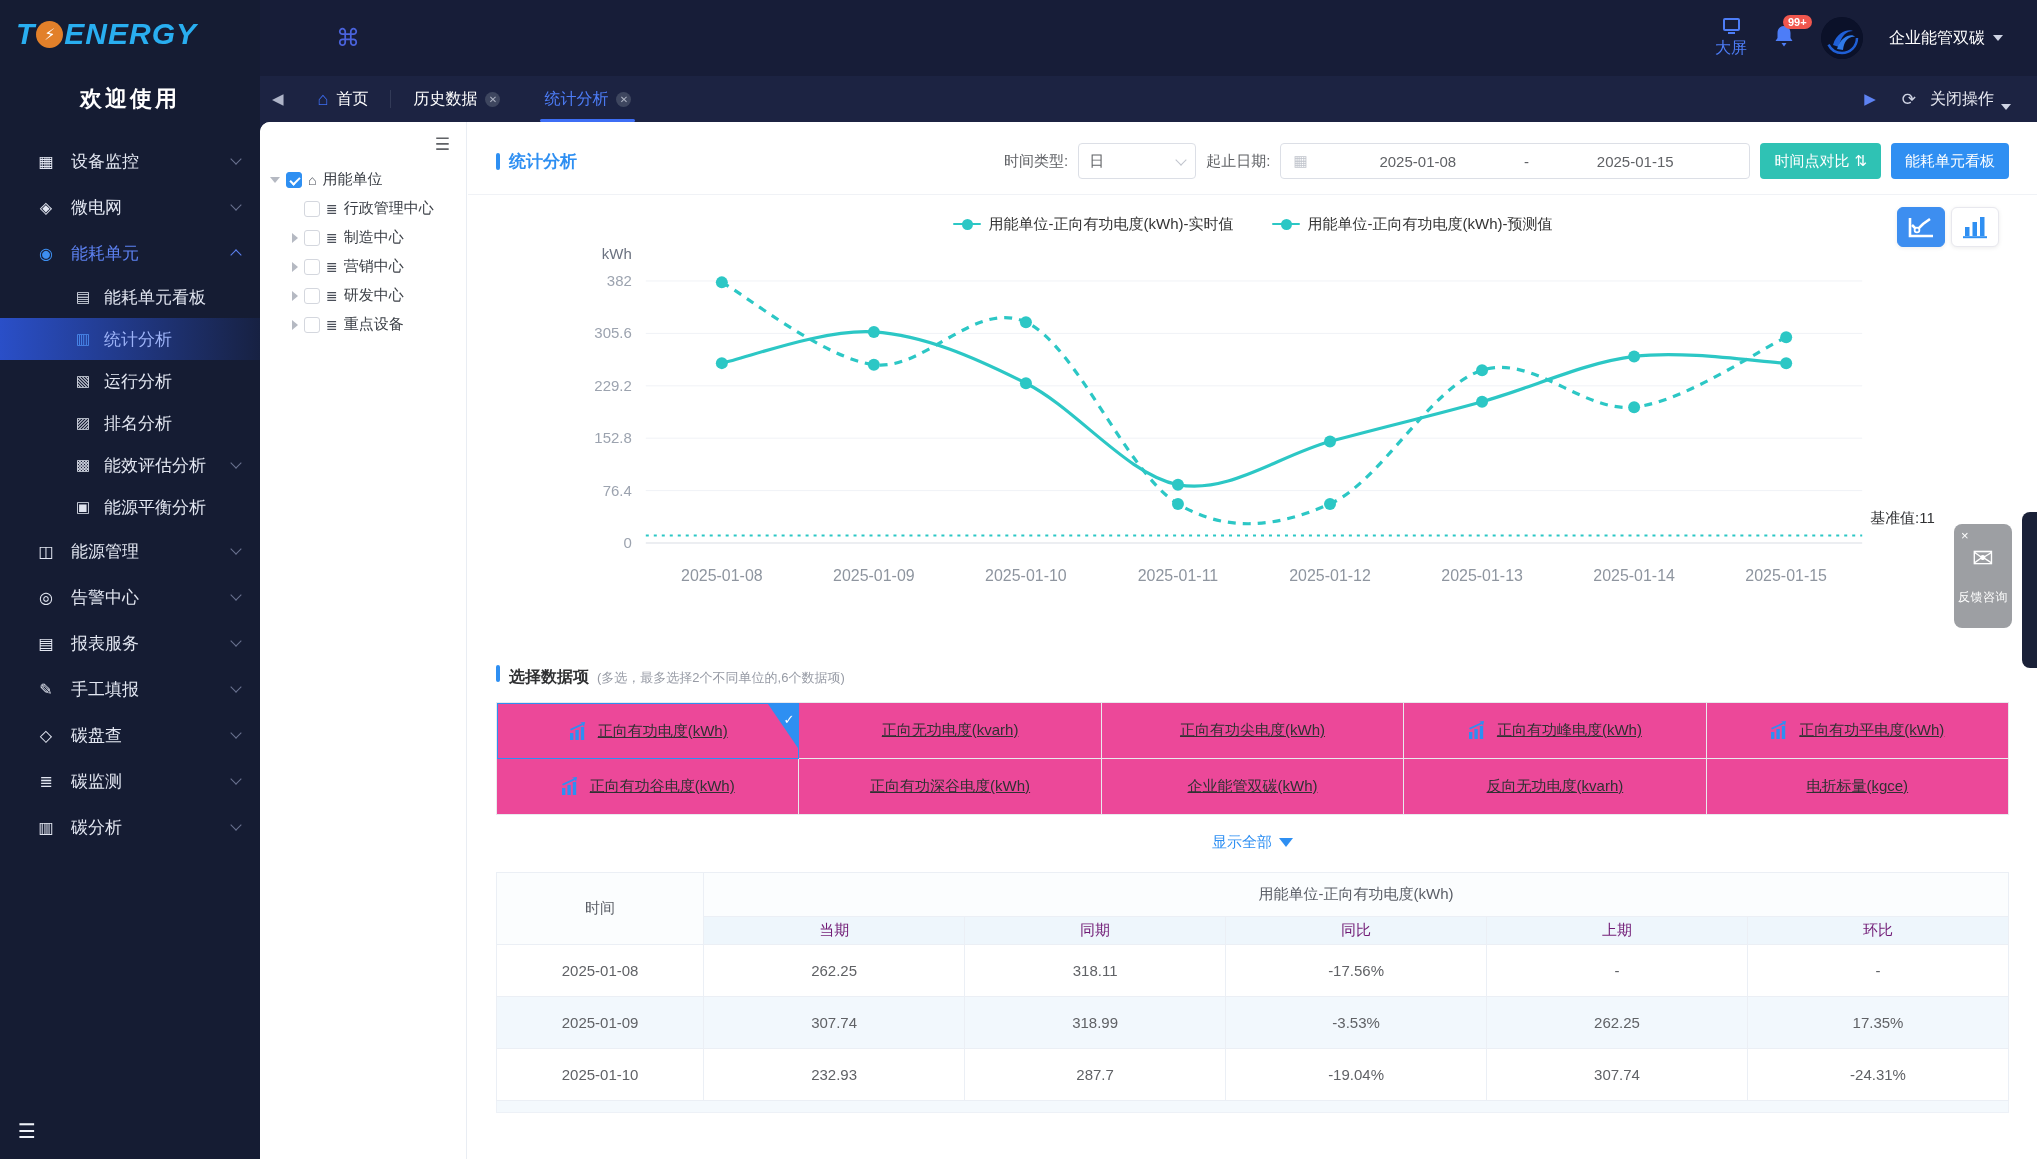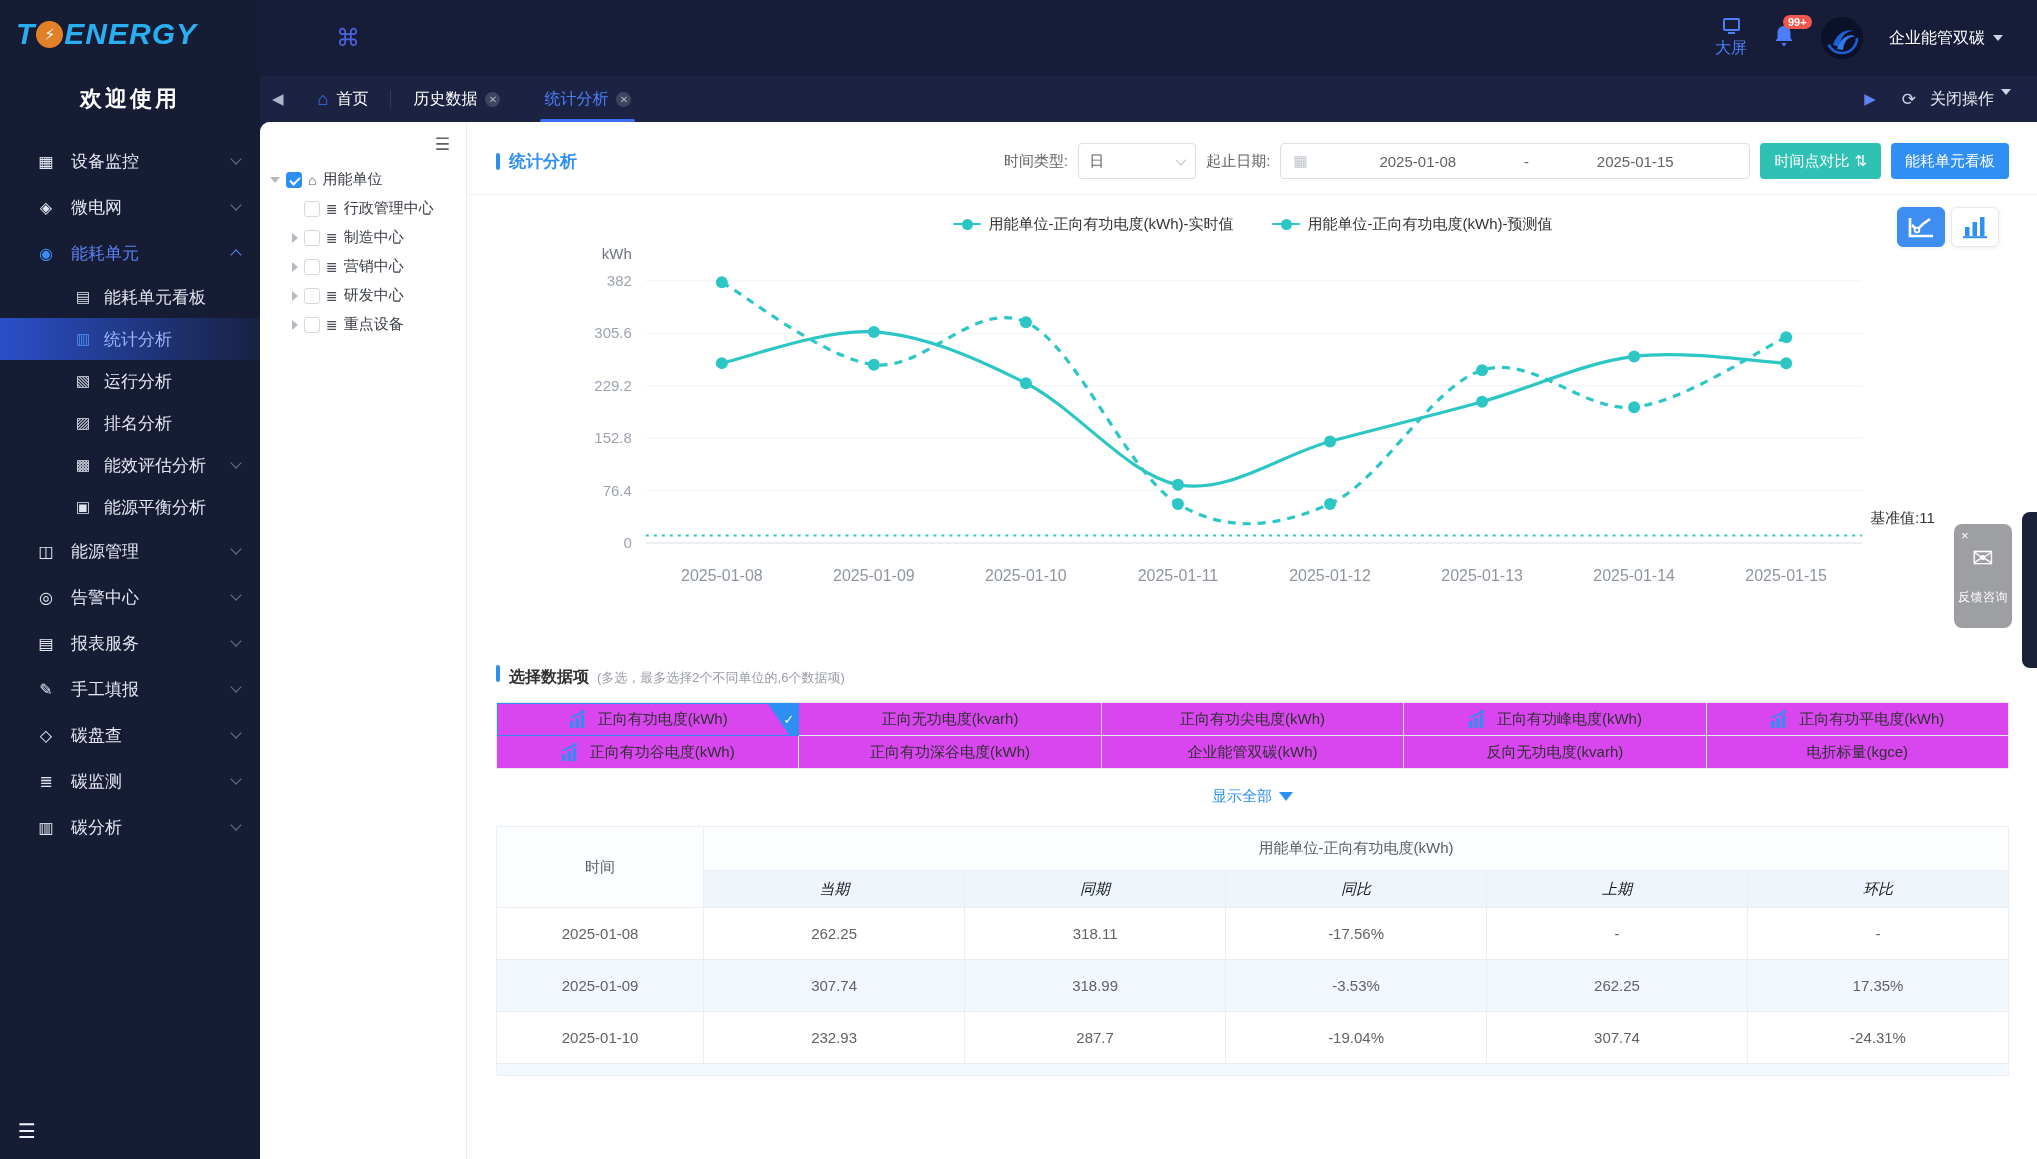--- a/index.html
+++ b/index.html
@@ -61,21 +61,21 @@
          padding:0 22px; font-size:16px; color:#ffffff; cursor:pointer; }
   .tab .home-ic { color:#3d6ef5; font-size:18px; font-weight:bold; }
   .tab.active { color:#4d7df7; }
   .tab.active::after { content:""; position:absolute; left:18px; right:18px; bottom:0;
                        height:3px; background:#3d6ef5; border-radius:2px; }
   .tab-x { width:15px; height:15px; border-radius:50%; background:#3e465f; color:#aeb4c4;
            font-size:10px; display:flex; align-items:center; justify-content:center; cursor:pointer; }
   .tab-sep { width:1px; height:18px; background:#323a57; }
   .tab-right { margin-left:auto; display:flex; align-items:center; gap:14px; padding-right:26px; }
   .refresh-ic { color:#cfd4e4; font-size:17px; cursor:pointer; }
-  .close-ops { display:flex; align-items:flex-start; gap:7px; color:#e8eaf2; font-size:16px; cursor:pointer; }
+  .close-ops { display:flex; align-items:flex-end; gap:7px; color:#e8eaf2; font-size:16px; cursor:pointer; }
 
   
   .content { position:absolute; left:260px; top:122px; width:1777px; height:1037px; background:#1c2342; }
   .content-inner { position:absolute; inset:0; background:#ffffff; border-top-left-radius:10px; overflow:hidden; }
   .tree-panel { position:absolute; left:0; top:0; width:207px; height:100%; background:#fff;
                 border-right:1px solid #e9edf3; padding:12px 8px 0 10px; }
   .tree-collapse { text-align:right; color:#606266; font-size:17px; padding-right:8px; cursor:pointer; }
   .tree { margin-top:10px; font-size:15px; color:#3c4047; }
   .t-row { display:flex; align-items:center; height:29px; gap:6px; cursor:pointer; }
   .t-row.child { padding-left:22px; }
@@ -121,36 +121,36 @@
   .tg-btn { width:48px; height:40px; border-radius:6px; background:#fff; border:1px solid #e8e8ee;
             box-shadow:0 1px 4px rgba(0,0,0,0.08); display:flex; align-items:center; justify-content:center; cursor:pointer; }
   .tg-btn.active { background:#3d8ef0; border-color:#3d8ef0; }
   svg.chart { display:block; width:100%; height:400px; margin-top:6px; }
 
   .section-head { margin-top:22px; display:flex; align-items:baseline; }
   .sec-title { font-size:16px; font-weight:bold; color:#303133; }
   .sec-note { font-size:13px; color:#979ba5; margin-left:8px; }
   .opts-grid { margin-top:14px; display:grid; grid-template-columns:repeat(5,1fr);
                border-top:1px solid #e9e9ee; border-left:1px solid #e9e9ee; }
-  .opt { position:relative; height:33px; display:flex; align-items:center; justify-content:center;
+  .opt { position:relative; height:56px; display:flex; align-items:center; justify-content:center;
          gap:8px; font-size:15px; color:#303133; border-right:1px solid #e9e9ee;
-         border-bottom:1px solid #e9e9ee; cursor:pointer; background:#d946ef; }
+         border-bottom:1px solid #e9e9ee; cursor:pointer; background:#ec4899;text-decoration:underline; }
   .opt.selected { border:1.5px solid #2e8ff2; }
   .opt.selected .corner { position:absolute; top:0; right:0; width:0; height:0;
          border-top:44px solid #2e8ff2; border-left:30px solid transparent; }
   .opt.selected .corner-check { position:absolute; top:8px; right:4px; color:#fff; font-size:13px; font-weight:bold; }
   .show-all { margin-top:18px; display:flex; justify-content:center; align-items:center; gap:7px;
               color:#2e8ff2; font-size:15px; cursor:pointer; }
   .show-all .tri { width:0; height:0; border-left:7px solid transparent; border-right:7px solid transparent;
                    border-top:9px solid #2e8ff2; }
 
   table.stats { width:100%; border-collapse:collapse; margin-top:20px; font-size:15px; }
   table.stats th, table.stats td { border:1px solid #ebeff5; text-align:center; color:#606266; font-weight:normal; }
   table.stats .gh { height:44px; background:#fbfdfe; color:#5a5e66; }
-  table.stats .sh { height:37px; background:#eef6fc; color:#0f172a;font-style:italic; }
+  table.stats .sh { height:28px; background:#eef6fc; color:#701a75; }
   table.stats .th-time { background:#fbfdfe; color:#5a5e66; }
   table.stats td { height:52px; }
   tr.alt td { background:#f2f8fd; }
   .v-green { color:#23a455; }
   .v-red { color:#e25050; }
   .partial-strip { height:12px; background:#f4f9fd; border:1px solid #edf1f7; border-top:none; }
 
   
   .side-strip { position:absolute; right:0; top:512px; width:15px; height:156px;
                 background:#1a2138; border-radius:8px 0 0 8px; z-index:8; }

